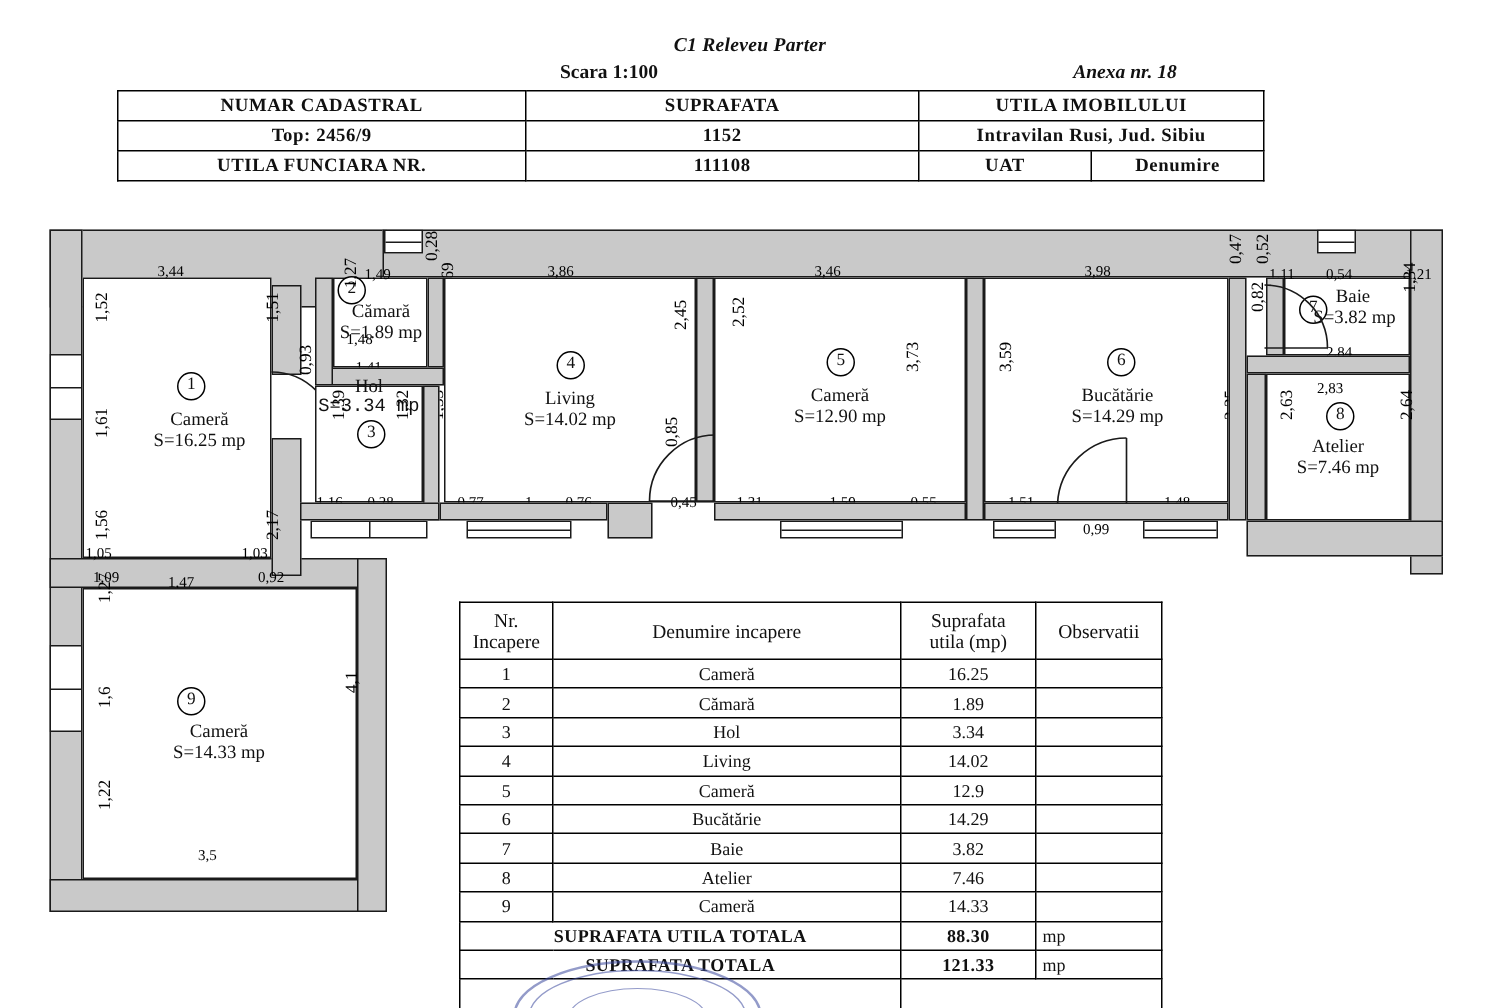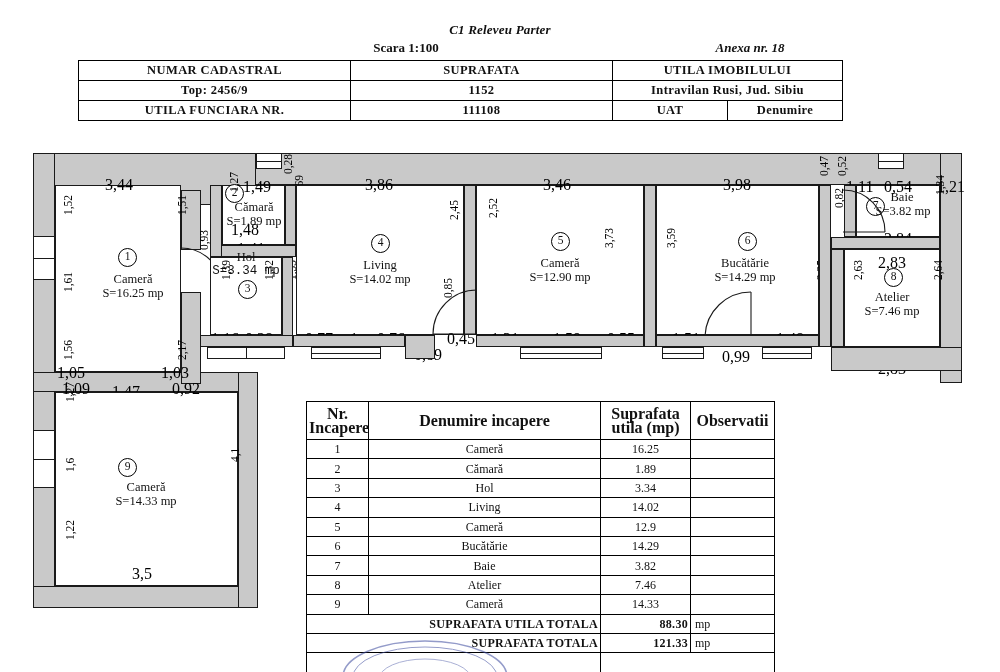--- a/index.html
+++ b/index.html
@@ -31,39 +31,39 @@
   }
   #info-table td.b{font-weight:bold;letter-spacing:.4px;}
   
   #plan{position:absolute;left:0;top:140px;width:1000px;height:480px;}
   .wall{position:absolute;background:#c9c9c9;border:1.1px solid #1a1a1a;box-sizing:border-box;}
   .room{position:absolute;background:#ffffff;border:1.1px solid #1a1a1a;box-sizing:border-box;}
   .win{position:absolute;background:#fff;border:1.1px solid #1a1a1a;box-sizing:border-box;}
   .win::after{content:"";position:absolute;left:0;right:0;top:50%;border-top:1.1px solid #1a1a1a;}
   .winv{position:absolute;background:#fff;border:1.1px solid #1a1a1a;box-sizing:border-box;}
   .winv::after{content:"";position:absolute;top:0;bottom:0;left:50%;border-left:1.1px solid #1a1a1a;}
-  .dim{position:absolute;font-size:16px;white-space:nowrap;color:#000;}
+  .dim{position:absolute;font-size:10px;white-space:nowrap;color:#000;}
   .dimv{position:absolute;font-size:11.5px;white-space:nowrap;color:#000;
         transform:rotate(-90deg);transform-origin:left top;}
   .rlabel{position:absolute;text-align:center;font-size:12.5px;line-height:14px;white-space:nowrap;}
   .rnum{position:absolute;width:17px;height:17px;border:1.2px solid #000;border-radius:50%;
         font-size:11.5px;line-height:15px;text-align:center;background:#fff;}
   .door{position:absolute;}
   .door svg{display:block;overflow:visible;}
   
   #rooms-table{
     position:absolute;left:306px;top:401px;width:468px;
     border-collapse:collapse;table-layout:fixed;background:#fff;
   }
   #rooms-table td,#rooms-table th{
     border:1.5px solid #000;font-size:12px;text-align:center;height:18.4px;
     padding:0 2px;font-weight:normal;line-height:14px;
   }
-  #rooms-table th{font-weight:bold;font-size:16px;height:37px;}
-  #rooms-table td.tot{font-weight:bold;letter-spacing:.3px;text-align:right;}
+  #rooms-table th{font-weight:normal;font-size:13px;height:37px;}
+  #rooms-table td.tot{font-weight:bold;letter-spacing:.3px;}
   #rooms-table td.ll{text-align:left;padding-left:4px;}
   #stamp{
     position:absolute;left:330px;top:625px;width:190px;height:60px;
     pointer-events:none;opacity:.55;
   }
 </style>
 </head>
 <body>
 
 <div id="doc-title">C1 Releveu Parter</div>

